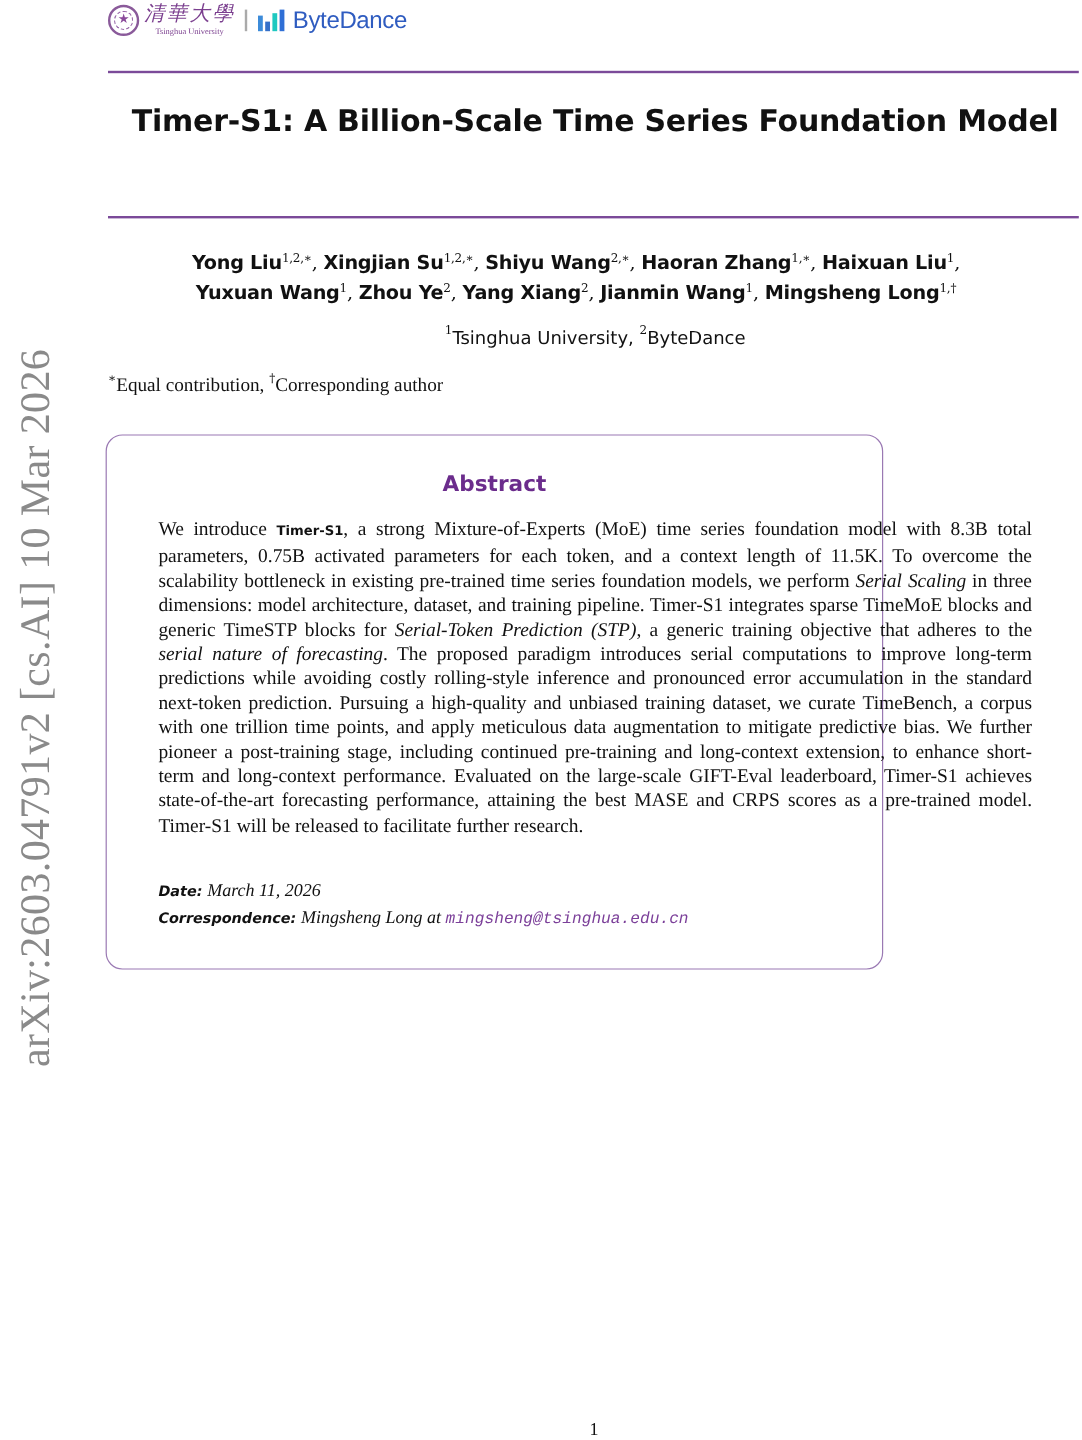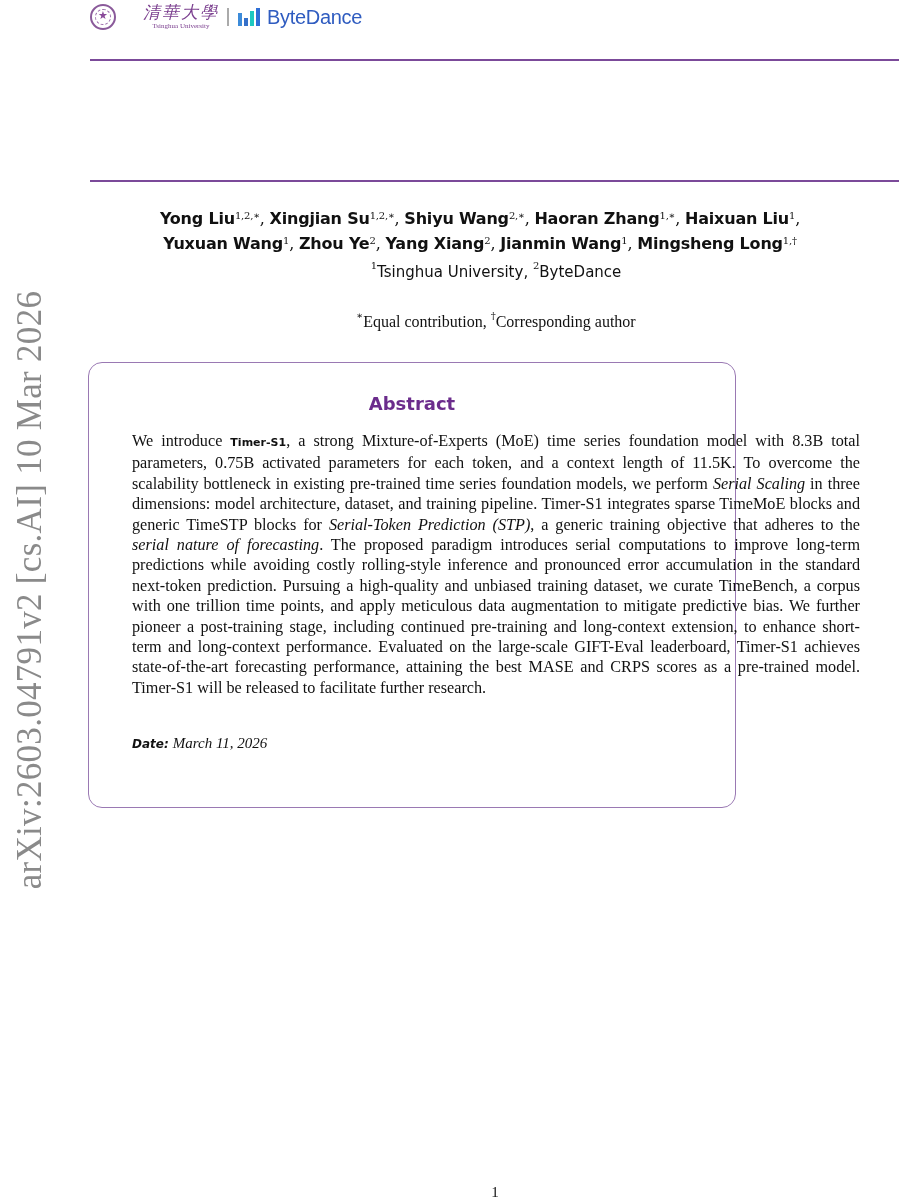--- a/index.html
+++ b/index.html
@@ -13,21 +13,21 @@
       transform: translate(-50%, -50%) rotate(-90deg);
       white-space: nowrap;
       font-family: "Liberation Serif", serif;
       font-size: 35px;
       color: #8a8a8a;
       letter-spacing: 0.3px;
     }
 
     
     .logos { position: absolute; left: 90px; top: 2px; height: 30px; display: flex; align-items: center; }
-    .tsinghua { display: flex; align-items: center; gap: 23px; }
+    .tsinghua { display: flex; align-items: center; }
     .seal {
       width: 26px; height: 26px; border-radius: 50%;
       border: 2px solid #8a5a9a; position: relative; margin-right: 4px;
     }
     .seal::before {
       content: ""; position: absolute; left: 3px; top: 3px; right: 3px; bottom: 3px;
       border-radius: 50%; border: 1px dashed #9a6aaa;
     }
     .seal::after {
       content: "★"; position: absolute; left: 0; right: 0; top: 3px; text-align: center;
@@ -68,25 +68,25 @@
       font-size: 16px; line-height: 25px; color: #111;
       letter-spacing: -0.2px;
     }
     .authors sup, .affil sup, .notes sup {
       font-family: "DejaVu Serif", serif; font-weight: normal; font-size: 10px;
       vertical-align: top; position: relative; top: -3px;
     }
     .authors .sep { font-family: "DejaVu Serif", serif; font-weight: normal; }
 
     .affil {
-      position: absolute; left: 90px; top: 263px; width: 812px; text-align: center;
+      position: absolute; left: 90px; top: 273px; width: 812px; text-align: center;
       font-family: "DejaVu Sans", sans-serif; font-size: 15px; color: #111;
     }
     .notes {
-      position: absolute; left: 90px; top: 313px; width: 812px; text-align: center;
+      position: absolute; left: 90px; top: 313px; width: 812px; text-align: left;
       font-family: "Liberation Serif", serif; font-size: 16px; color: #111;
     }
 
     
     .abstract-box {
       position: absolute; left: 88px; top: 362px; width: 648px; height: 446px;
       border: 1.5px solid #9a79b3; border-radius: 14px;
     }
     .abstract-title {
       position: absolute; left: 0; right: 0; top: 30px; text-align: center;
@@ -134,21 +134,21 @@
         <span class="b3"></span>
         <span class="b4"></span>
     </div>
     <span class="bd-word">ByteDance</span>
   </div>
 </div>
 
 <div class="rule top"></div>
 
 <h1 class="title">
-  <br>
+  <span>Timer-S1: A Billion-Scale Time Series Foundation Model</span><br>
 </h1>
 
 <div class="rule bottom"></div>
 
 <div class="authors">
   <span><span>Yong Liu</span><sup>1,2,∗</sup></span><span class="sep">, </span>
   <span><span>Xingjian Su</span><sup>1,2,∗</sup></span><span class="sep">, </span>
   <span><span>Shiyu Wang</span><sup>2,∗</sup></span><span class="sep">, </span>
   <span><span>Haoran Zhang</span><sup>1,∗</sup></span><span class="sep">, </span>
   <span><span>Haixuan Liu</span><sup>1</sup></span><span class="sep">,</span><br>
@@ -167,15 +167,18 @@
   <sup>∗</sup><span>Equal contribution</span>, <sup>†</sup><span>Corresponding author</span>
 </div>
 
 <div class="abstract-box">
   <h2 class="abstract-title">Abstract</h2>
   <p class="abstract-body"><span>We introduce </span><span class="bold-sans">Timer-S1</span><span>, a strong Mixture-of-Experts (MoE) time series foundation model with 8.3B total parameters, 0.75B activated parameters for each token, and a context length of 11.5K. To overcome the scalability bottleneck in existing pre-trained time series foundation models, we perform </span><em>Serial Scaling</em><span> in three dimensions: model architecture, dataset, and training pipeline. Timer-S1 integrates sparse TimeMoE blocks and generic TimeSTP blocks for </span><em>Serial-Token Prediction (STP)</em><span>, a generic training objective that adheres to the </span><em>serial nature of forecasting</em><span>. The proposed paradigm introduces serial computations to improve long-term predictions while avoiding costly rolling-style inference and pronounced error accumulation in the standard next-token prediction. Pursuing a high-quality and unbiased training dataset, we curate TimeBench, a corpus with one trillion time points, and apply meticulous data augmentation to mitigate predictive bias. We further pioneer a post-training stage, including continued pre-training and long-context extension, to enhance short-term and long-context performance. Evaluated on the large-scale GIFT-Eval leaderboard, Timer-S1 achieves state-of-the-art forecasting performance, attaining the best MASE and CRPS scores as a pre-trained model. Timer-S1 will be released to facilitate further research.</span></p>
 
   <div class="meta date">
     <span class="label">Date:</span><span>March 11, 2026</span>
   </div>
+  <div class="meta corr">
+    <span class="label">Correspondence:</span><span>Mingsheng Long at </span><a class="email">mingsheng@tsinghua.edu.cn</a>
+  </div>
 </div>
 
 <div class="page-number">1</div>
 
 </body></html>

